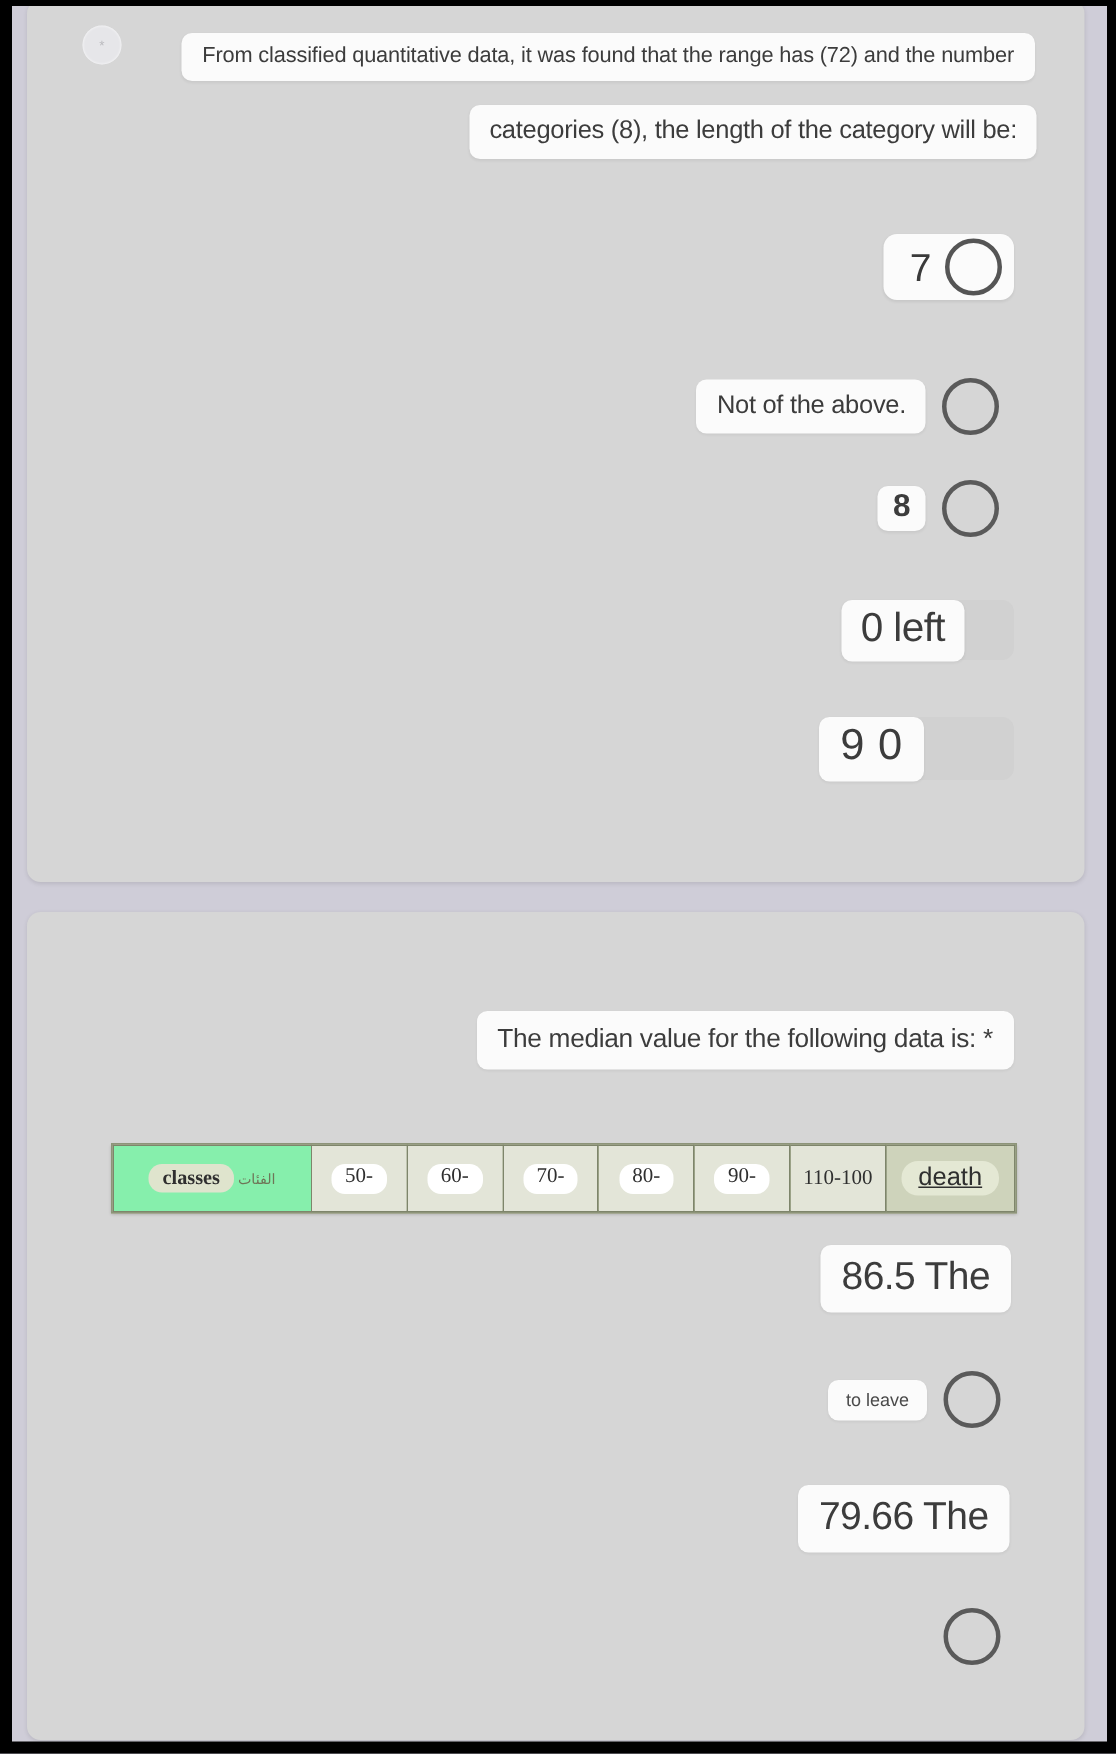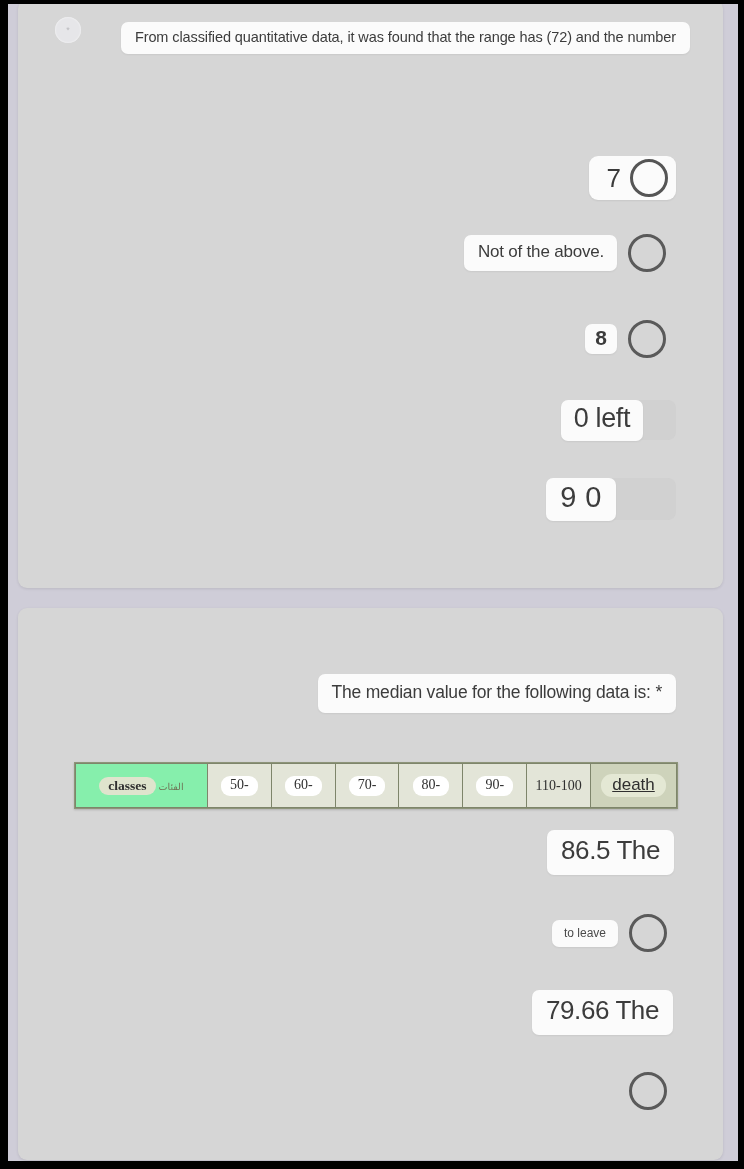--- a/index.html
+++ b/index.html
@@ -144,21 +144,21 @@
     position: absolute;
     background: #cfcfcf;
     border-radius: 8px;
     opacity: 0.72;
   }
 
   
   .o1-7      { top: 152px;  right: 62px; }
   .o1-7 .lbl { font-size: 26px; color: #3a3a3a; }
 
-  .o1-nota   { top: 230px;  right: 72px; margin-left: 46px; }
+  .o1-nota   { top: 248px;  right: 72px; margin-left: 46px; }
   .o1-nota .pill { font-size: 17px; padding: 7px 13px 9px 14px; letter-spacing: -0.2px; }
 
   .o1-8      { top: 316px;  right: 72px; }
   .o1-8 .pill { font-size: 21px; padding: 2px 10px 4px 10px; font-weight: 600; }
 
   .o1-0left  { top: 396px;  right: 95px; }
   .o1-0left .pill { font-size: 27px; padding: 3px 13px 7px 13px; letter-spacing: -0.4px; }
 
   .o1-90     { top: 474px;  right: 122px; }
   .o1-90 .pill { font-size: 29px; padding: 3px 14px 7px 14px; letter-spacing: 0.5px; }
@@ -233,20 +233,23 @@
   <div class="page">
 
     <div class="card card-1"></div>
 
     <div class="req-badge">*</div>
 
     <div class="prompt-row q1-line1">
       <span class="pill">From classified quantitative data, it was found that the range has (72) and the number</span>
     </div>
 
+    <div class="prompt-row q1-line2">
+      <span class="pill">categories (8), the length of the category will be:</span>
+    </div>
 
     <div class="option-row o1-7">
       <span class="combo">
         <span class="lbl">7</span>
         <span class="radio"></span>
       </span>
     </div>
 
     <div class="option-row o1-nota">
       <span class="pill">Not of the above.</span>

